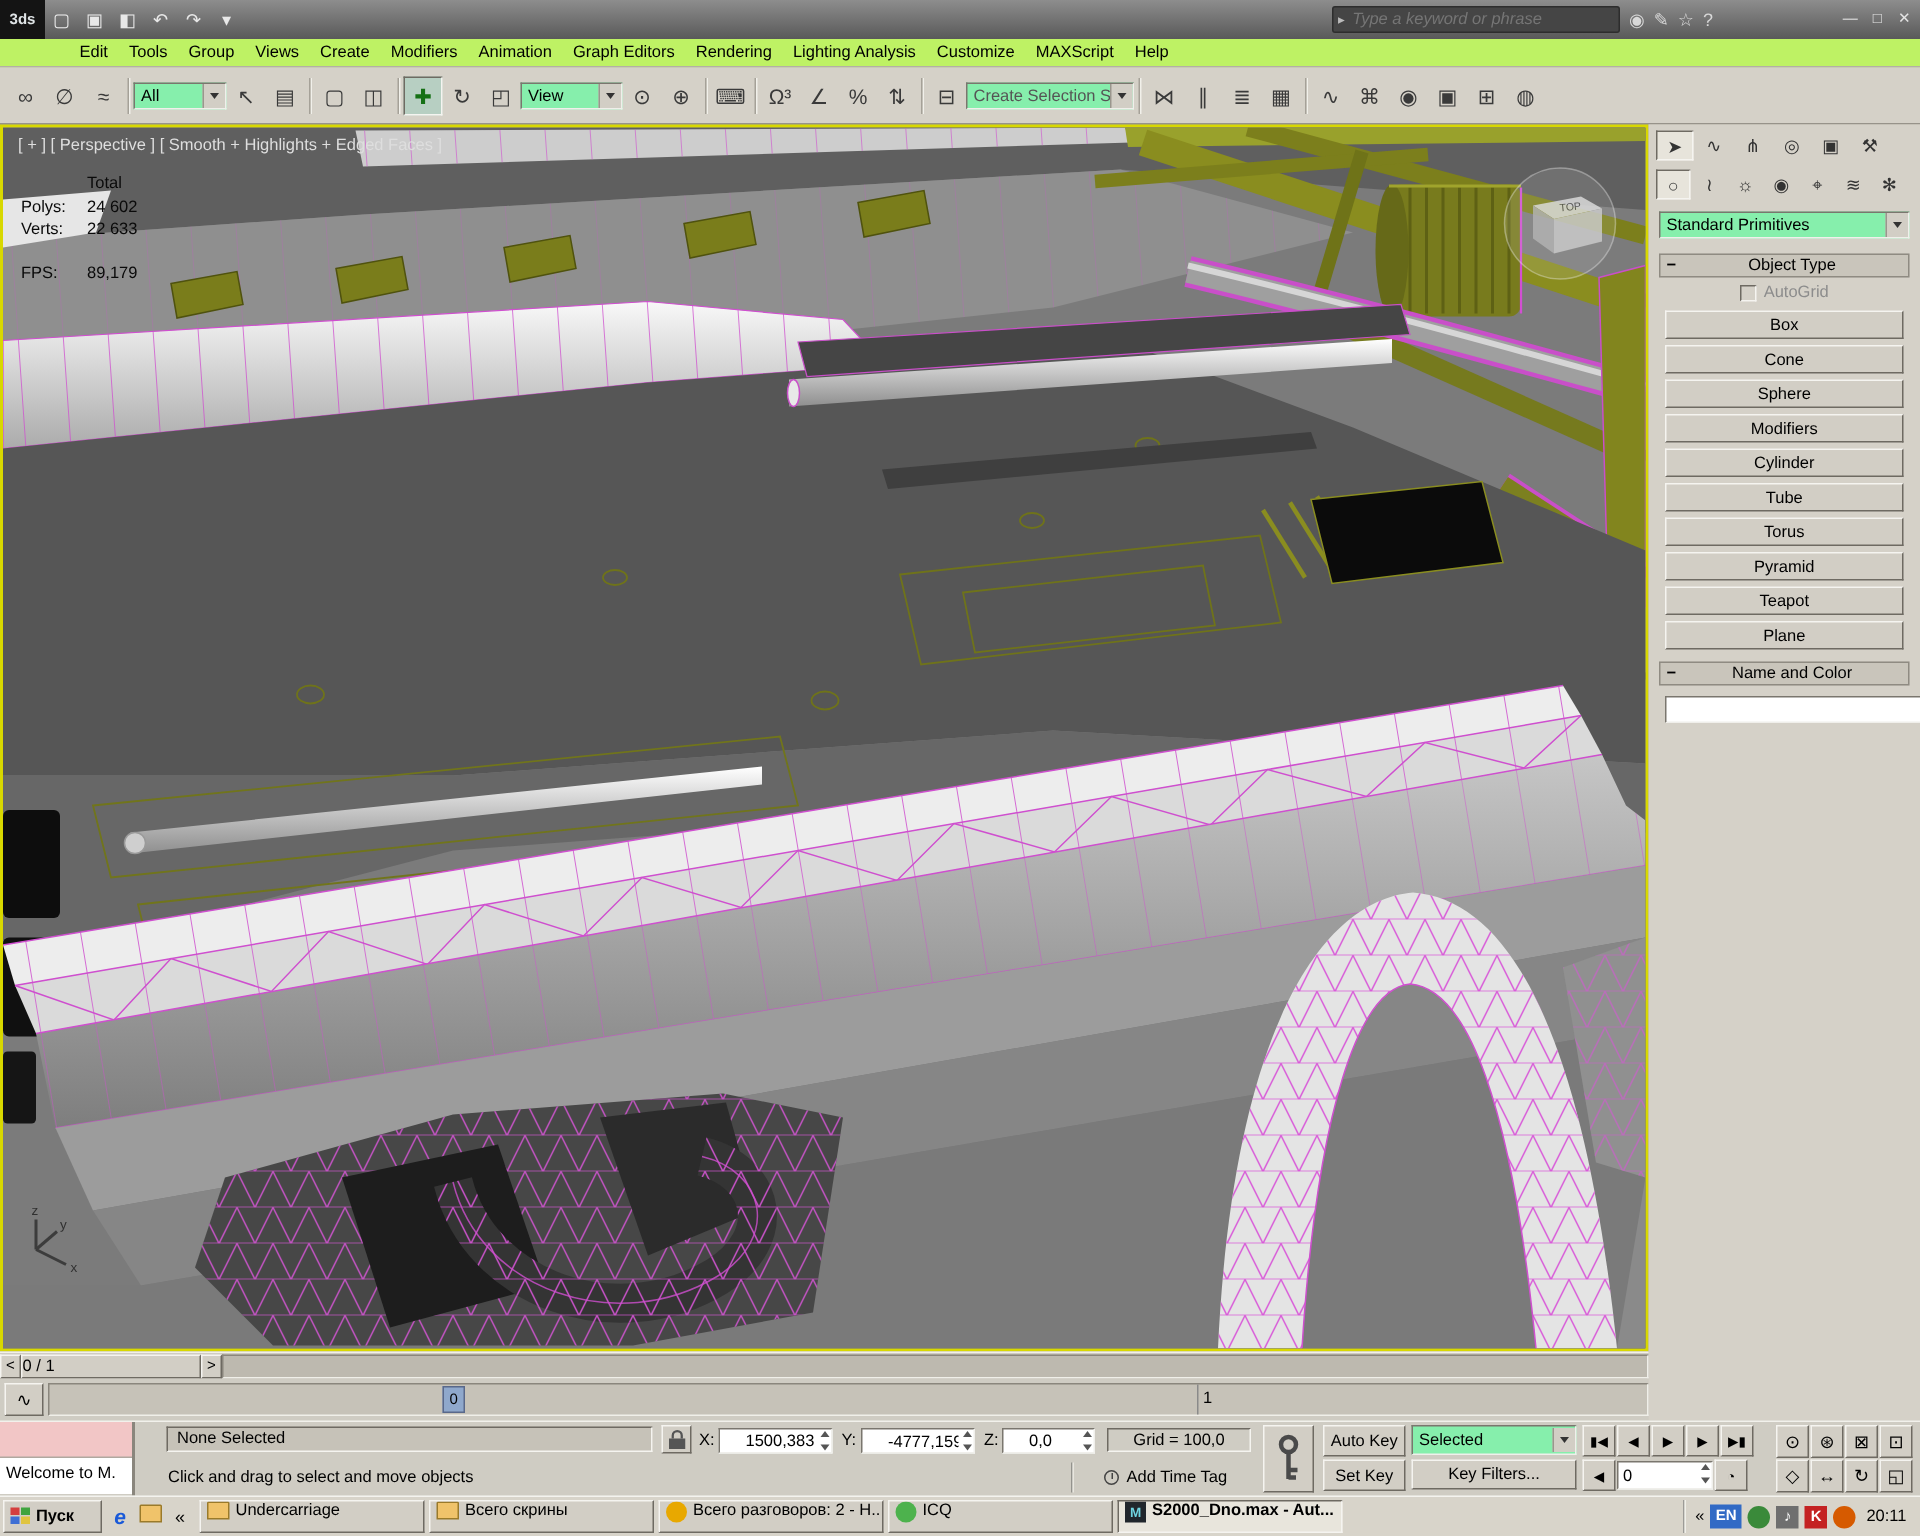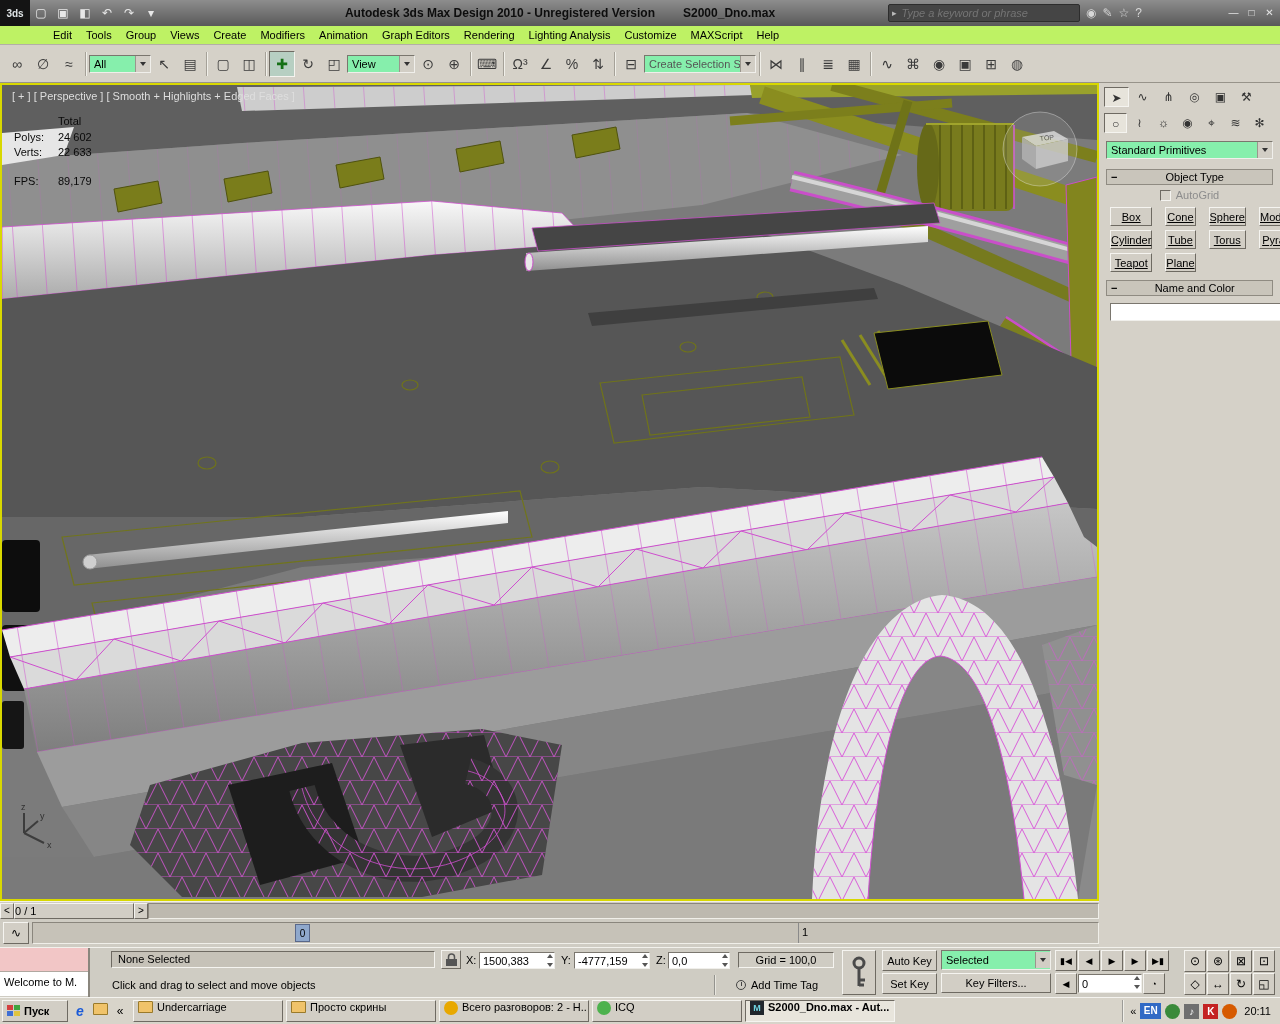--- a/index.html
+++ b/index.html
@@ -62,21 +62,21 @@
   .cp-cats{display:flex;gap:1px;padding:4px 2px 4px 5px;}
   .cp-cat{width:23px;height:20px;text-align:center;line-height:20px;font-size:12px;color:#333;}
   .cp-cat.active{background:#e7e4db;border:1px solid;border-color:#6e6a62 #f5f4f0 #f5f4f0 #6e6a62;}
   .cp-combo{margin:4px 7px 10px 7px;}
   .rollout-hdr{height:16px;margin:0 7px;background:#c9c5bb;border:1px solid #8f8b82;
     display:flex;align-items:center;}
   .rollout-hdr .minus{margin-left:4px;font-weight:bold;}
   .rollout-hdr .rtitle{flex:1;text-align:center;}
   .autogrid-row{display:flex;align-items:center;justify-content:center;gap:5px;height:20px;color:#8c8c8c;}
   .chk{width:11px;height:11px;background:#d5d1c8;border:1px solid;border-color:#6e6a62 #f5f4f0 #f5f4f0 #6e6a62;}
-  .ot-grid{display:grid;grid-template-columns:1fr 1fr 1fr 1fr;gap:4px 13px;padding:2px 11px 8px 11px;text-decoration:underline;}
+  .ot-grid{display:grid;grid-template-columns:1fr;gap:4px 13px;padding:2px 11px 8px 11px;}
   .mx-btn{height:19px;background:#d2cec5;border:1px solid;border-color:#f5f4f0 #6e6a62 #6e6a62 #f5f4f0;
     text-align:center;line-height:18px;}
   .name-row{display:flex;gap:5px;padding:7px 11px;}
   .name-row input{flex:1;height:18px;}
 
   
   .time-slider{position:absolute;left:0;top:901px;width:1099px;height:18px;background:#cfccc3;
     display:flex;align-items:center;border-top:1px solid #f1f0ea;}
   .ts-btn{width:14px;height:16px;text-align:center;line-height:14px;font-size:10px;}
   .ts-handle{width:120px;height:16px;text-align:left;line-height:15px;}
@@ -97,21 +97,21 @@
   .listener{position:absolute;left:0;top:0;width:90px;height:50px;border-right:2px solid #8a867d;}
   .listener .macro{height:24px;background:#f2c6c6;border-bottom:1px solid #b0a8a0;}
   .listener .script{height:24px;background:#fff;padding:4px 0 0 4px;white-space:nowrap;overflow:hidden;}
   .sel-field{position:absolute;left:111px;top:3px;width:324px;height:17px;background:#c6c2b8;
     line-height:15px;padding-left:6px;}
   .lock-btn{position:absolute;left:441px;top:2px;width:20px;height:19px;display:flex;
     align-items:center;justify-content:center;}
   .coord-label{position:absolute;top:6px;}
   .coord-wrap{position:absolute;top:4px;height:17px;}
   .coord-wrap input{width:100%;height:17px;border:1px solid;border-color:#7a766e #f0efeb #f0efeb #7a766e;
-    background:#fff;font-size:11px;padding:0 10px 0 3px;font-family:"Liberation Sans",sans-serif;}
+    background:#fff;font-size:11px;padding:0 10px 0 17px;font-family:"Liberation Sans",sans-serif;}
   .spinbox{position:absolute;right:1px;top:2px;width:9px;height:13px;display:flex;
     flex-direction:column;justify-content:space-between;align-items:center;}
   .sp-up{width:0;height:0;border-left:3px solid transparent;border-right:3px solid transparent;border-bottom:4px solid #555;}
   .sp-dn{width:0;height:0;border-left:3px solid transparent;border-right:3px solid transparent;border-top:4px solid #555;}
   .grid-field{position:absolute;left:738px;top:4px;width:96px;height:16px;text-align:center;
     line-height:14px;background:#cfccc3;}
   .key-big{position:absolute;left:842px;top:2px;width:34px;height:45px;display:flex;
     align-items:center;justify-content:center;}
   .autokey{position:absolute;left:882px;top:2px;width:55px;height:21px;text-align:center;line-height:20px;}
   .setkey{position:absolute;left:882px;top:25px;width:55px;height:21px;text-align:center;line-height:20px;}
@@ -164,23 +164,20 @@
 <body>
 
 <div class="titlebar">
   <div class="logo3ds">3ds</div>
   <span class="qat-btn">▢</span>
   <span class="qat-btn">▣</span>
   <span class="qat-btn">◧</span>
   <span class="qat-btn">↶</span>
   <span class="qat-btn">↷</span>
   <span class="qat-btn">▾</span>
-  <div class="tb-title">
-    <span>Autodesk 3ds Max Design 2010  - Unregistered Version</span><span class="file">S2000_Dno.max</span>
-  </div>
   <div class="search-box">
     <span class="go">▸</span>
     <input placeholder="Type a keyword or phrase" style="">
   </div>
   <div class="info-icons">
     <span>◉</span>
     <span>✎</span>
     <span>☆</span>
     <span>?</span>
   </div>
@@ -605,21 +602,21 @@
     <span class="ql-icon"><span class="ie-e">e</span></span>
     <span class="ql-icon"><span class="ficon" style="display:inline-block"></span></span>
     <span class="ql-icon">«</span>
   </div>
   <div class="task raised">
     <span class="ficon"></span>
     <span>Undercarriage</span>
   </div>
   <div class="task raised">
     <span class="ficon"></span>
-    <span>Просто скрины</span>
+    <span>Всего скрины</span>
   </div>
   <div class="task raised">
     <span class="gicon" style="background:#e8a800"></span>
     <span>Всего разговоров: 2 - Н...</span>
   </div>
   <div class="task raised">
     <span class="gicon" style="background:#4db24d"></span>
     <span>ICQ</span>
   </div>
   <div class="task sunken active">

